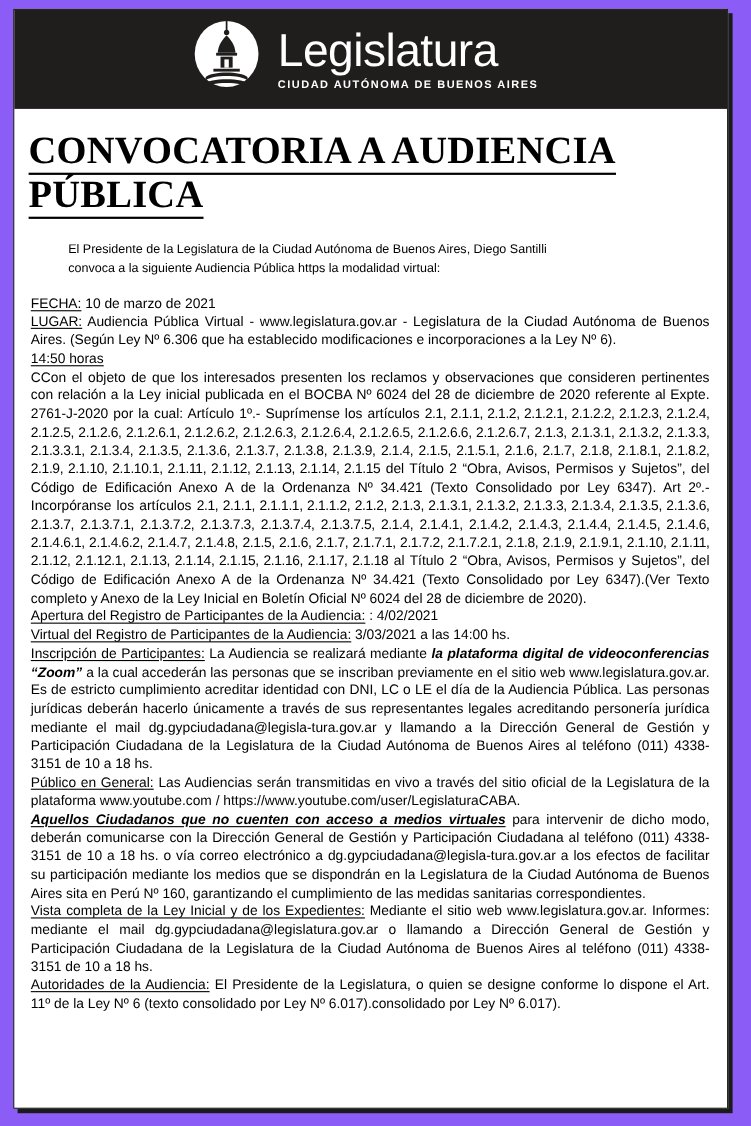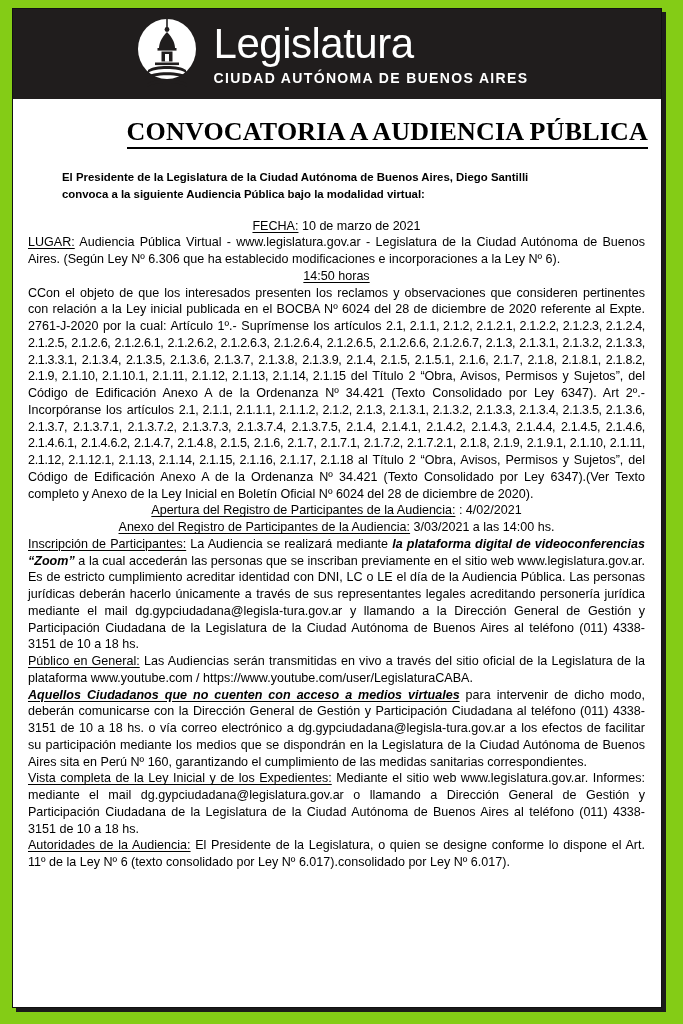--- a/index.html
+++ b/index.html
@@ -12,21 +12,21 @@
     height: 1024px;
     overflow: hidden;
     font-family: "Liberation Sans", sans-serif;
   }
 
   
   #page {
     position: relative;
     width: 683px;
     height: 1024px;
-    background: #84cc16;
+    background: #8b5cf6;
     box-sizing: border-box;
   }
 
   #doc-frame {
     position: absolute;
     left: 12px;
     top: 8px;
     width: 650px;
     height: 1000px;
     box-sizing: border-box;
@@ -67,70 +67,70 @@
     color: #ffffff;
     font-family: "Liberation Sans", sans-serif;
     font-size: 42px;
     font-weight: 400;
     letter-spacing: -0.5px;
     line-height: 0.98;
   }
   #subwordmark {
     color: #ffffff;
     font-family: "Liberation Sans", sans-serif;
-    font-size: 14px;
+    font-size: 10px;
     font-weight: 700;
     letter-spacing: 1.35px;
     margin-top: 7px;
     white-space: nowrap;
   }
 
   
   #doc-body {
     padding: 0 13px 6px 13px;
     box-sizing: border-box;
   }
 
   #doc-title {
-    text-align: right;
+    text-align: left;
     font-family: "Liberation Serif", serif;
-    font-size: 26px;
+    font-size: 35px;
     font-weight: 700;
     letter-spacing: 0.2px;
     margin: 18px 0 0 0;
     padding-bottom: 2px;
     color: #000;
   }
   #doc-title span.ul {
     border-bottom: 2px solid #000;
     padding-bottom: 1px;
   }
 
   #intro {
     margin: 20px 0 0 0;
     padding-left: 36px;
     padding-right: 20px;
     font-family: "Liberation Sans", sans-serif;
     font-size: 11.4px;
-    font-weight: 700;
+    font-weight: 400;
     line-height: 1.52;
     color: #000;
   }
 
   .para {
     font-family: "Liberation Sans", sans-serif;
     font-size: 12.55px;
     line-height: 1.335;
     color: #000;
     margin: 0;
     text-align: justify;
     hyphens: none;
     -webkit-hyphens: none;
   }
-  .para.left { text-align: center; }
+  .para.left { text-align: left; }
 
   #content-block {
     margin-top: 14px;
     padding: 0 3px 0 2px;
   }
 
   .u { text-decoration: underline; text-underline-offset: 1.5px; }
   .bi { font-weight: 700; font-style: italic; }
   .biu { font-weight: 700; font-style: italic; text-decoration: underline; text-underline-offset: 1.5px; }
   .arts  { letter-spacing: -0.33px; word-spacing: -0.3px; }
@@ -163,36 +163,36 @@
         </div>
       </div>
     </div>
 
     <div id="doc-body">
 
       <h1 id="doc-title"><span class="ul">CONVOCATORIA A AUDIENCIA PÚBLICA</span></h1>
 
       <div id="intro">
         <div>El Presidente de la Legislatura de la Ciudad Autónoma de Buenos Aires, Diego Santilli</div>
-        <div>convoca a la siguiente Audiencia Pública bajo la modalidad virtual:</div>
+        <div>convoca a la siguiente Audiencia Pública https la modalidad virtual:</div>
       </div>
 
       <div id="content-block">
 
         <p class="para left"><span class="u">FECHA:</span><span> 10 de marzo de 2021</span></p>
 
         <p class="para"><span class="u">LUGAR:</span><span> Audiencia Pública Virtual - www.legislatura.gov.ar - Legislatura de la Ciudad Autónoma de Buenos Aires. (Según Ley Nº 6.306 que ha establecido modificaciones e incorporaciones a la Ley Nº 6).</span></p>
 
         <p class="para left"><span class="u">14:50 horas</span></p>
 
         <p class="para"><span>CCon el objeto de que los interesados presenten los reclamos y observaciones que consideren pertinentes con relación a la Ley inicial publicada en el BOCBA Nº 6024 del 28 de diciembre de 2020 referente al Expte. 2761-J-2020 por la cual: Artículo 1º.- Suprímense los artículos </span><span class="arts">2.1, 2.1.1, 2.1.2, 2.1.2.1, 2.1.2.2, 2.1.2.3, 2.1.2.4, 2.1.2.5, 2.1.2.6, 2.1.2.6.1, 2.1.2.6.2, 2.1.2.6.3, 2.1.2.6.4, 2.1.2.6.5, 2.1.2.6.6, 2.1.2.6.7, 2.1.3, 2.1.3.1, 2.1.3.2, 2.1.3.3, 2.1.3.3.1, 2.1.3.4, 2.1.3.5, 2.1.3.6, 2.1.3.7, 2.1.3.8, 2.1.3.9, 2.1.4, 2.1.5, 2.1.5.1, 2.1.6, 2.1.7, 2.1.8, 2.1.8.1, 2.1.8.2, 2.1.9, 2.1.10, 2.1.10.1, 2.1.11, 2.1.12, 2.1.13, 2.1.14, 2.1.15</span><span> del Título 2 “Obra, Avisos, Permisos y Sujetos”, del Código de Edificación Anexo A de la Ordenanza Nº 34.421 (Texto Consolidado por Ley 6347). Art 2º.- Incorpóranse los artículos </span><span class="arts">2.1, 2.1.1, 2.1.1.1, 2.1.1.2, 2.1.2, 2.1.3, 2.1.3.1, 2.1.3.2, 2.1.3.3, 2.1.3.4, 2.1.3.5, 2.1.3.6, 2.1.3.7, 2.1.3.7.1, 2.1.3.7.2, 2.1.3.7.3, 2.1.3.7.4, 2.1.3.7.5, 2.1.4, 2.1.4.1, 2.1.4.2, 2.1.4.3, 2.1.4.4, 2.1.4.5, 2.1.4.6, 2.1.4.6.1, 2.1.4.6.2, 2.1.4.7, 2.1.4.8, 2.1.5, 2.1.6, 2.1.7, 2.1.7.1, 2.1.7.2, 2.1.7.2.1, 2.1.8, 2.1.9, 2.1.9.1, 2.1.10, 2.1.11, 2.1.12, 2.1.12.1, 2.1.13, 2.1.14, 2.1.15, 2.1.16, 2.1.17, 2.1.18</span><span> al Título 2 “Obra, Avisos, Permisos y Sujetos”, del Código de Edificación Anexo A de la Ordenanza Nº 34.421 (Texto Consolidado por Ley 6347).(Ver Texto completo y Anexo de la Ley Inicial en Boletín Oficial Nº 6024 del 28 de diciembre de 2020).</span></p>
 
         <p class="para left"><span class="u">Apertura del Registro de Participantes de la Audiencia:</span><span> : 4/02/2021</span></p>
 
-        <p class="para left"><span class="u">Anexo del Registro de Participantes de la Audiencia:</span><span> 3/03/2021 a las 14:00 hs.</span></p>
+        <p class="para left"><span class="u">Virtual del Registro de Participantes de la Audiencia:</span><span> 3/03/2021 a las 14:00 hs.</span></p>
 
         <p class="para"><span class="u">Inscripción de Participantes:</span><span> La Audiencia se realizará mediante </span><span class="bi">la plataforma digital de videoconferencias “Zoom”</span><span> a la cual accederán las personas que se inscriban previamente en el sitio web www.legislatura.gov.ar. Es de estricto cumplimiento acreditar identidad con DNI, LC o LE el día de la Audiencia Pública. Las personas jurídicas deberán hacerlo únicamente a través de sus representantes legales acreditando personería jurídica mediante el mail dg.gypciudadana@legisla-tura.gov.ar y llamando a  la Dirección General de Gestión y Participación Ciudadana de la Legislatura de la Ciudad Autónoma de Buenos Aires al teléfono (011) 4338-3151 de 10 a 18 hs.</span></p>
 
         <p class="para"><span class="u">Público en General:</span><span> Las Audiencias serán transmitidas en vivo a través del sitio oficial de la Legislatura de la plataforma www.youtube.com / https://www.youtube.com/user/LegislaturaCABA.</span></p>
 
         <p class="para"><span class="biu">Aquellos Ciudadanos que no  cuenten con acceso a medios virtuales</span><span> para intervenir de dicho modo, deberán comunicarse con la Dirección General de Gestión y Participación Ciudadana al teléfono (011) 4338-3151 de 10 a 18 hs. o vía correo electrónico  a dg.gypciudadana@legisla-tura.gov.ar a los efectos de facilitar su participación mediante los medios que se dispondrán en  la Legislatura de la Ciudad Autónoma de Buenos Aires sita en Perú Nº 160,   garantizando el cumplimiento de las medidas sanitarias correspondientes.</span></p>
 
         <p class="para"><span class="u">Vista completa de la Ley Inicial y de los Expedientes:</span><span> Mediante el sitio web www.legislatura.gov.ar. Informes: mediante el mail dg.gypciudadana@legislatura.gov.ar o llamando a Dirección General de Gestión y Participación Ciudadana de la Legislatura de la Ciudad Autónoma de Buenos Aires al teléfono (011) 4338-3151 de 10 a 18 hs.</span></p>
 
         <p class="para"><span class="u">Autoridades de la Audiencia:</span><span> El Presidente de la Legislatura, o quien se designe conforme lo dispone el Art. 11º de la Ley Nº 6 (texto consolidado por Ley Nº 6.017).consolidado por Ley Nº 6.017).</span></p>

